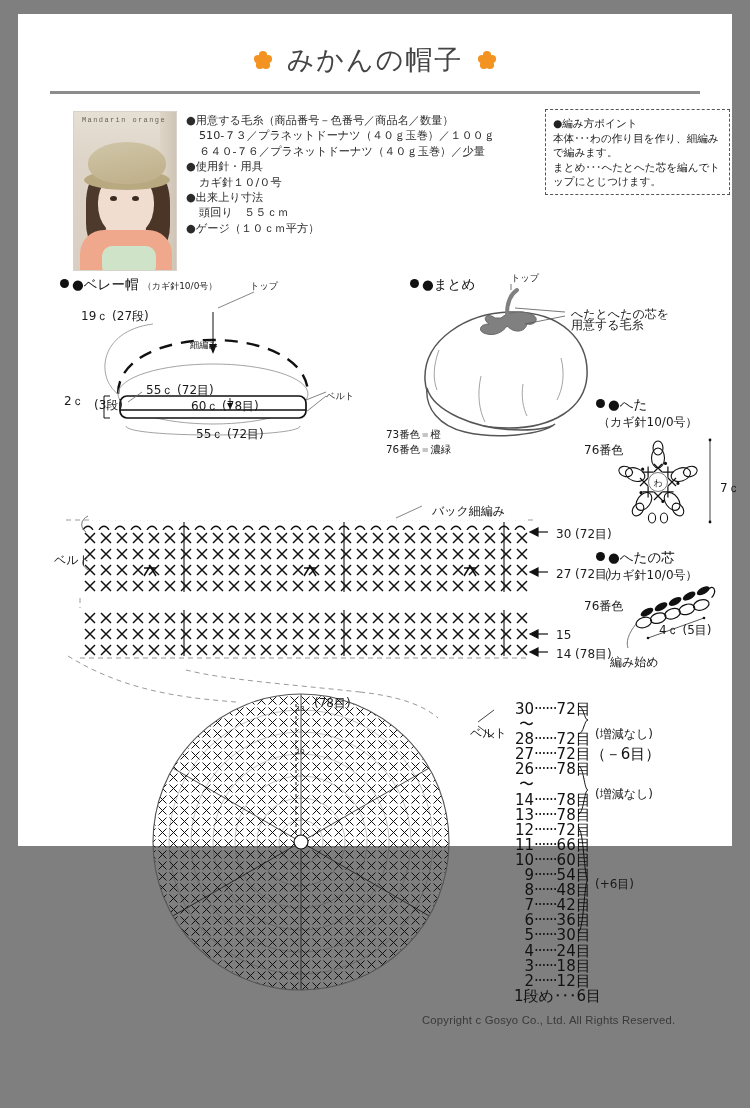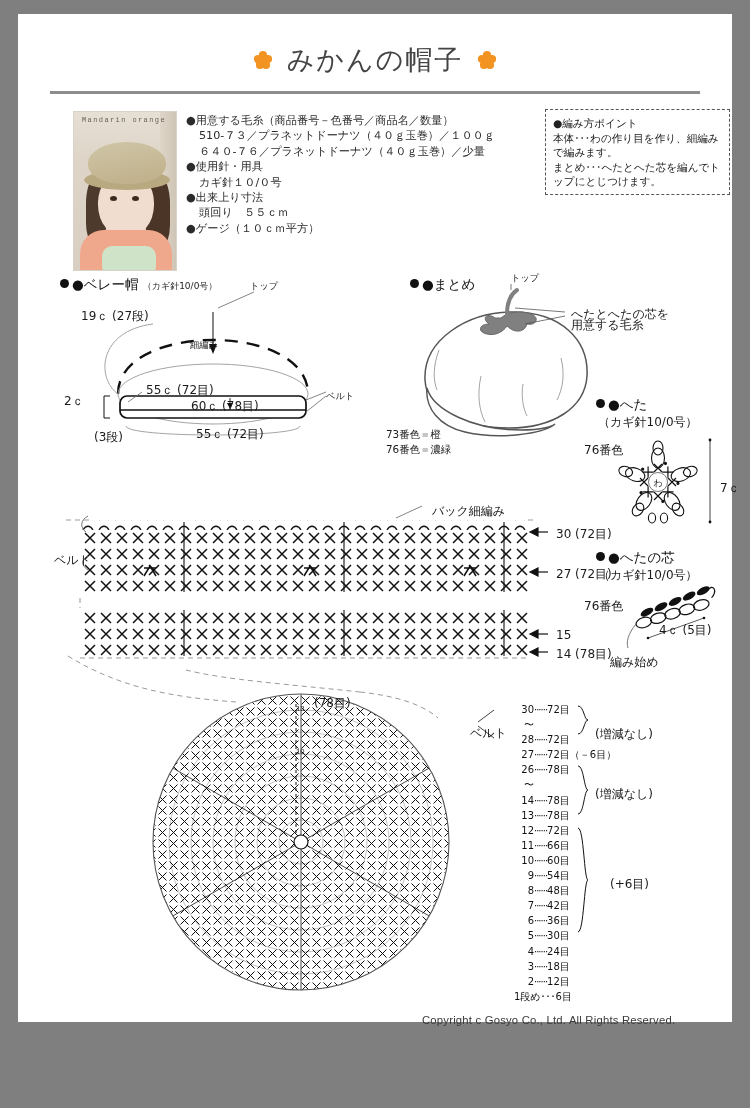--- a/index.html
+++ b/index.html
@@ -10,21 +10,21 @@
   }
   #page {
     position: relative;
     width: 750px; height: 1108px;
     background: #7f7f7f;
     overflow: hidden;
   }
   #sheet {
     position: absolute;
     left: 18px; top: 14px;
-    width: 714px; height: 1008px;
+    width: 714px; height: 832px;
     background: #ffffff;
   }
   .abs { position: absolute; }
   .jp { font-family: "DejaVu Sans", "Liberation Sans", sans-serif; }
 
   
   #title-wrap {
     position: absolute; left: 0; top: 28px; width: 714px;
     text-align: center;
   }
@@ -126,21 +126,21 @@
 
   .lbl { position: absolute; font-size: 9.2px; color: #1a1a1a; white-space: nowrap; }
   .lbl-s { position: absolute; font-size: 12px; color: #1a1a1a; white-space: nowrap; }
   .lbl-m { position: absolute; font-size: 10.4px; color: #1a1a1a; white-space: nowrap; }
 
   svg { overflow: visible; }
 
   
   #rowtable {
     position: absolute; left: 496px; top: 688px;
-    font-size: 10px; line-height: 15.1px; color: #111;
+    font-size: 15px; line-height: 15.1px; color: #111;
     font-family: "DejaVu Sans", sans-serif;
   }
   #rowtable .r { white-space: nowrap; text-align: left; }
   #rowtable .num { display:inline-block; width: 20px; text-align: right; }
   #rowtable .dots { letter-spacing: -1px; }
 
   #copyright {
     position: absolute; left: 404px; top: 1000px;
     font-size: 11.3px; color: #3a3a3a; letter-spacing: 0.2px;
   }
@@ -247,21 +247,21 @@
     <line x1="160" y1="22" x2="196" y2="6" stroke="#666" stroke-width="0.8"></line>
   </svg>
 
   <div class="lbl jp" style="left:232px; top:266px;">トップ</div>
   <div class="lbl-s jp" style="left:63px; top:294px;">19ｃ (27段)</div>
   <div class="lbl jp" style="left:172px; top:325px;">細編み</div>
   <div class="lbl-s jp" style="left:173px; top:350px;margin-top:34px;">60ｃ (78目)</div>
   <div class="lbl-s jp" style="left:128px; top:368px;">55ｃ (72目)</div>
   <div class="lbl-s jp" style="left:178px; top:412px;">55ｃ (72目)</div>
   <div class="lbl-s jp" style="left:46px; top:379px;">2ｃ</div>
-  <div class="lbl-s jp" style="left:76px; top:383px;margin-top:32px;">(3段)</div>
+  <div class="lbl-s jp" style="left:76px; top:383px;">(3段)</div>
   <div class="lbl jp" style="left:308px; top:376px;">ベルト</div>
 
   <div class="abs jp sec-h" style="left:392px; top:262px;">
     <span class="bullet"></span><span>●まとめ</span>
   </div>
 
   <svg class="abs" style="left:385px; top:270px;" width="250" height="160">
 
     <path d="M22,96 C20,56 64,28 110,28 C158,28 186,56 184,92
              C182,124 150,144 106,144 C62,144 24,130 22,96 Z" fill="#fff" stroke="#555" stroke-width="1.5"></path>
@@ -561,18 +561,18 @@
     <path d="M4,2 C10,2 10,16 14,16 C10,16 10,30 4,30" fill="none" stroke="#111" stroke-width="1"></path>
     <path d="M4,62 C10,62 10,86 14,86 C10,86 10,110 4,110" fill="none" stroke="#111" stroke-width="1"></path>
     <path d="M4,124 C10,124 10,176 14,176 C10,176 10,228 4,228" fill="none" stroke="#111" stroke-width="1"></path>
 
     <line x1="-96" y1="18" x2="-80" y2="6" stroke="#111" stroke-width="0.8"></line>
     <line x1="-96" y1="22" x2="-80" y2="34" stroke="#111" stroke-width="0.8"></line>
   </svg>
 
   <div class="lbl-s jp" style="left:577px; top:712px;">(増減なし)</div>
   <div class="lbl-s jp" style="left:577px; top:772px;">(増減なし)</div>
-  <div class="lbl-s jp" style="left:577px; top:862px;margin-left:15px;">(+6目)</div>
+  <div class="lbl-s jp" style="left:577px; top:862px;">(+6目)</div>
 
   <div id="copyright">Copyright c Gosyo Co., Ltd. All Rights Reserved.</div>
 
  </div>
 </div>
 
 </body></html>

